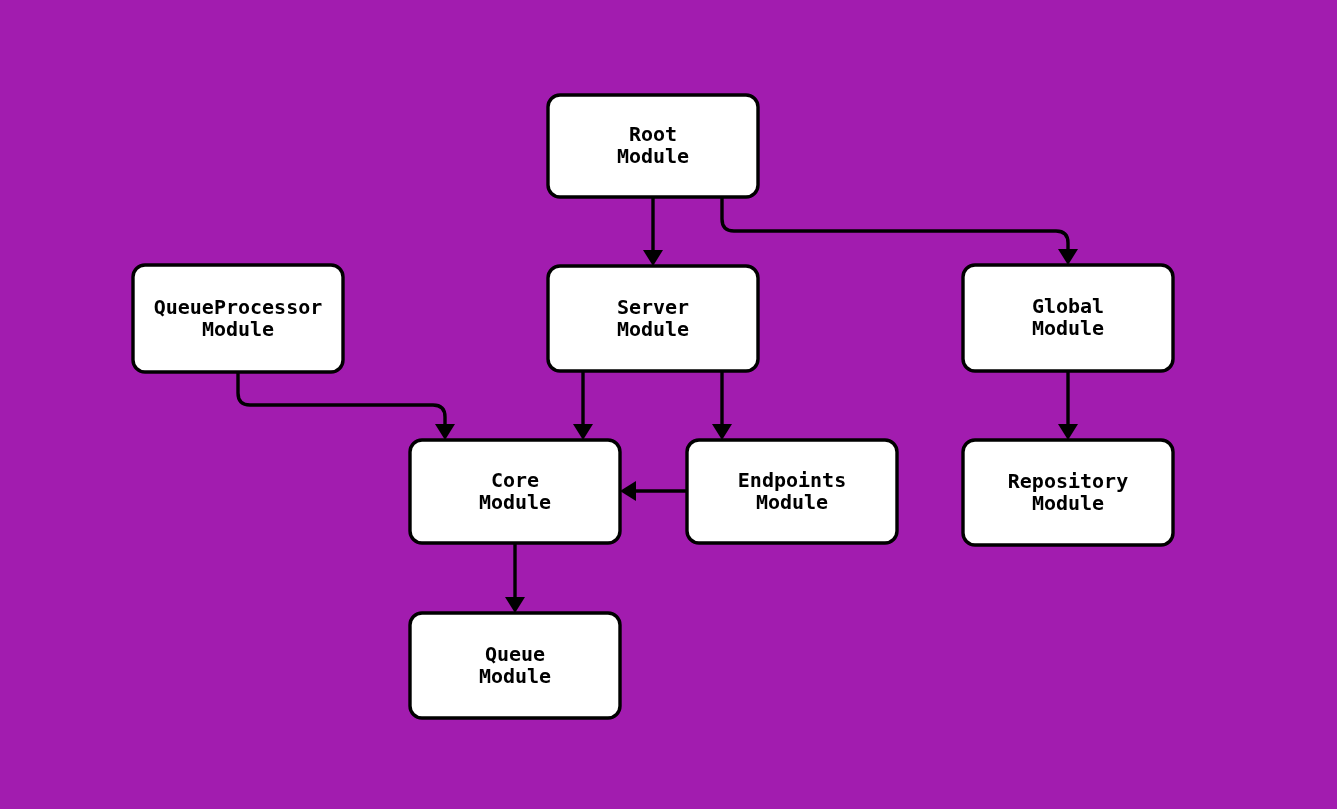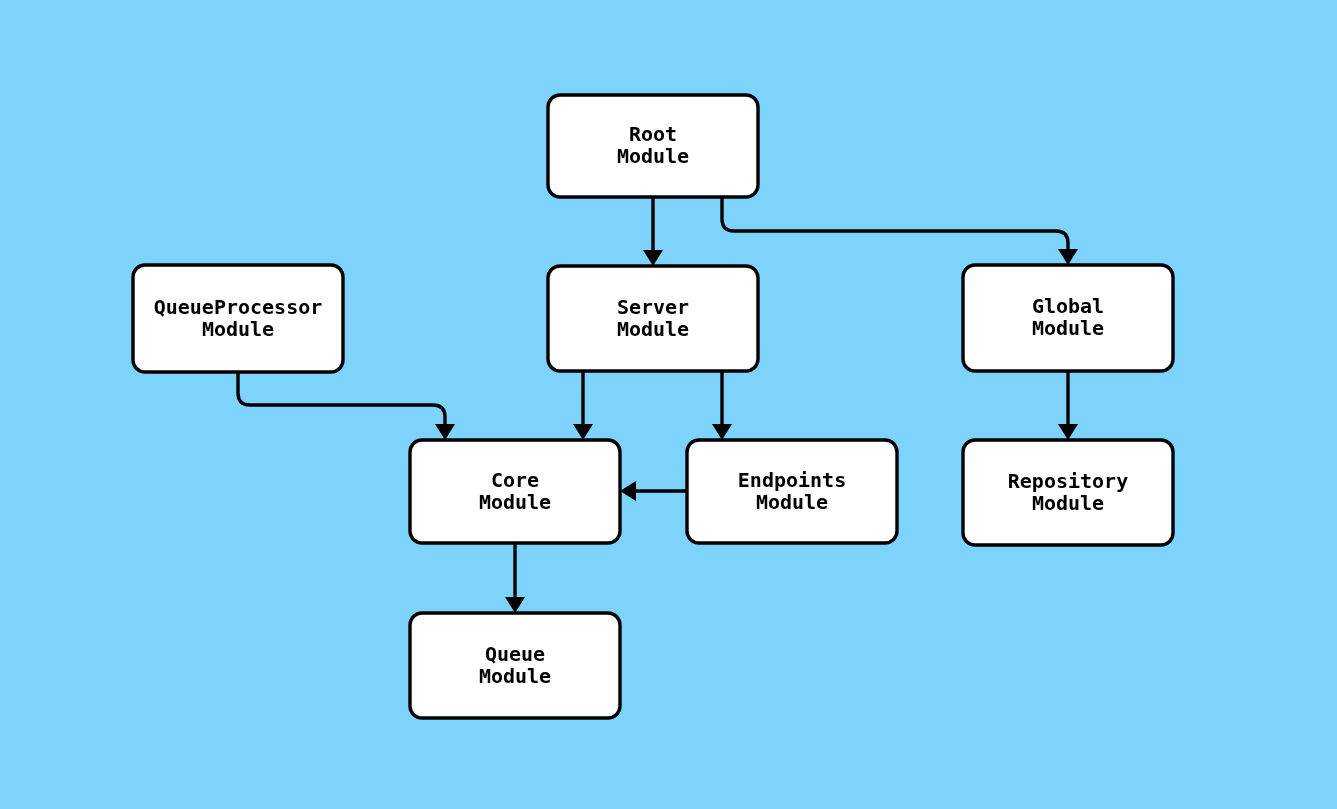--- a/index.html
+++ b/index.html
@@ -11,21 +11,21 @@
   body {
     width: 1337px;
     height: 809px;
     overflow: hidden;
     font-family: "DejaVu Sans Mono", "Liberation Mono", monospace;
   }
   #diagram-canvas {
     position: relative;
     width: 1337px;
     height: 809px;
-    background: #7dd3fc;
+    background: #a21caf;
   }
   svg#graph {
     position: absolute;
     top: 0;
     left: 0;
     width: 1337px;
     height: 809px;
     display: block;
   }
   .node-shape {

